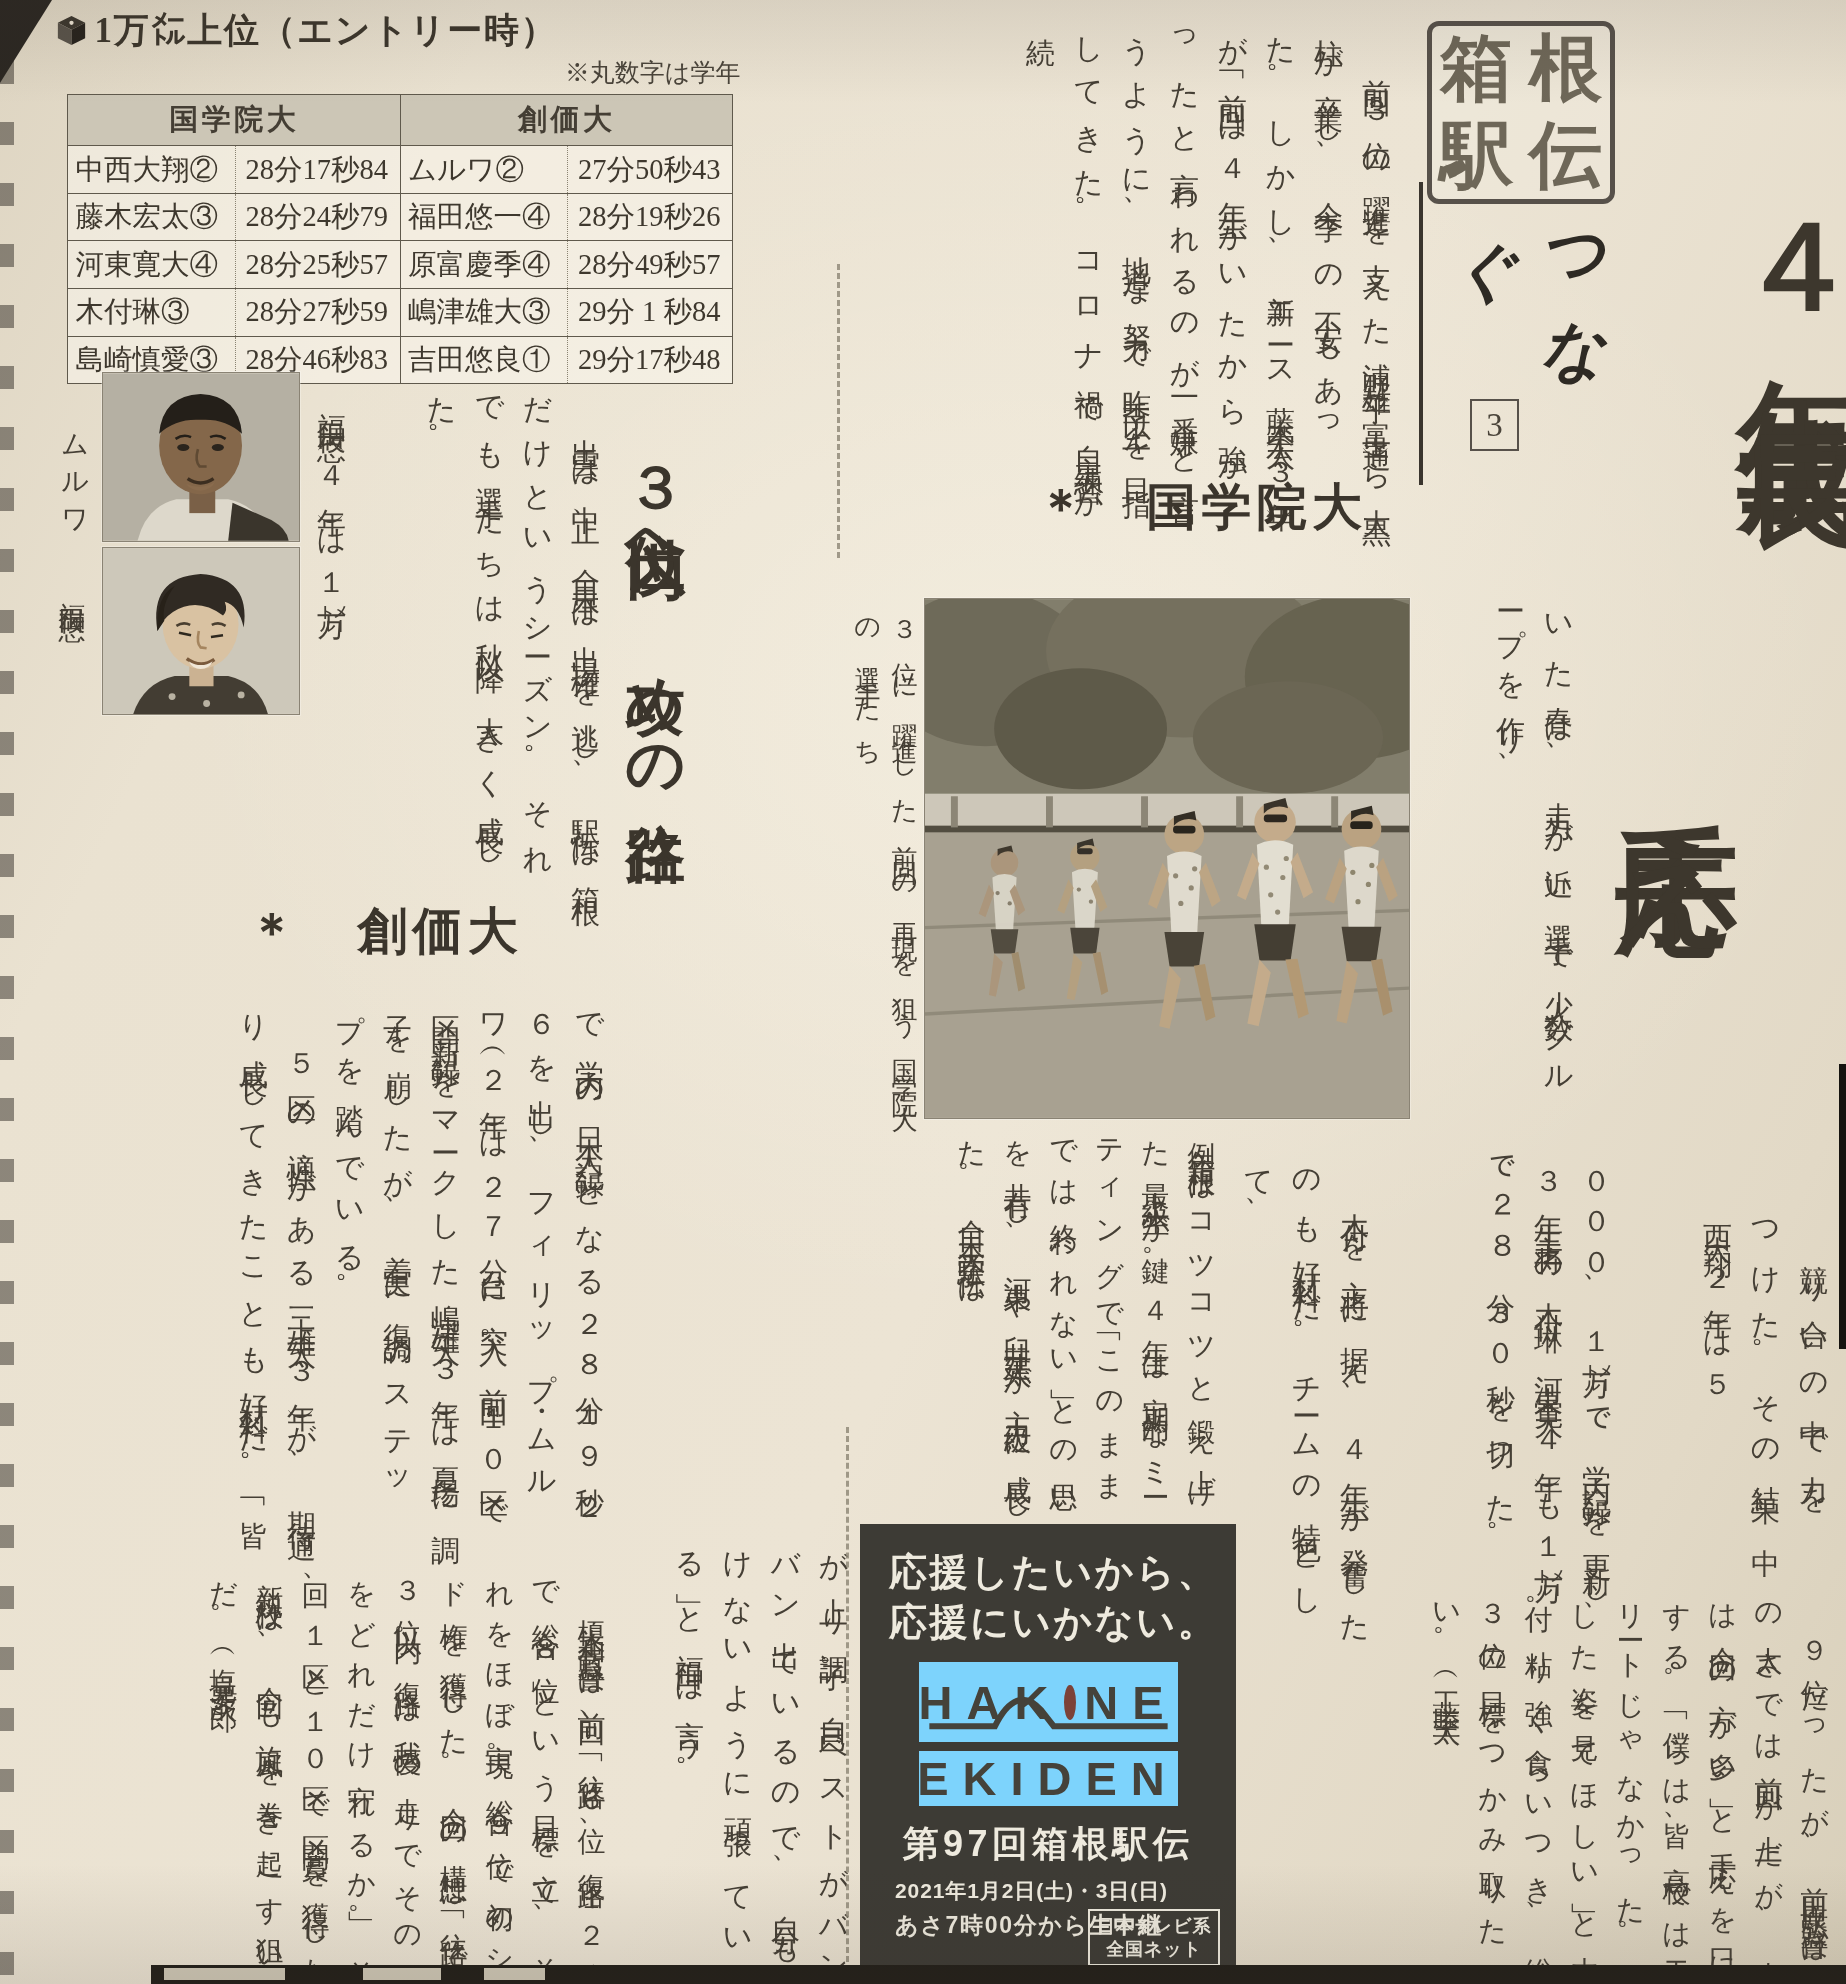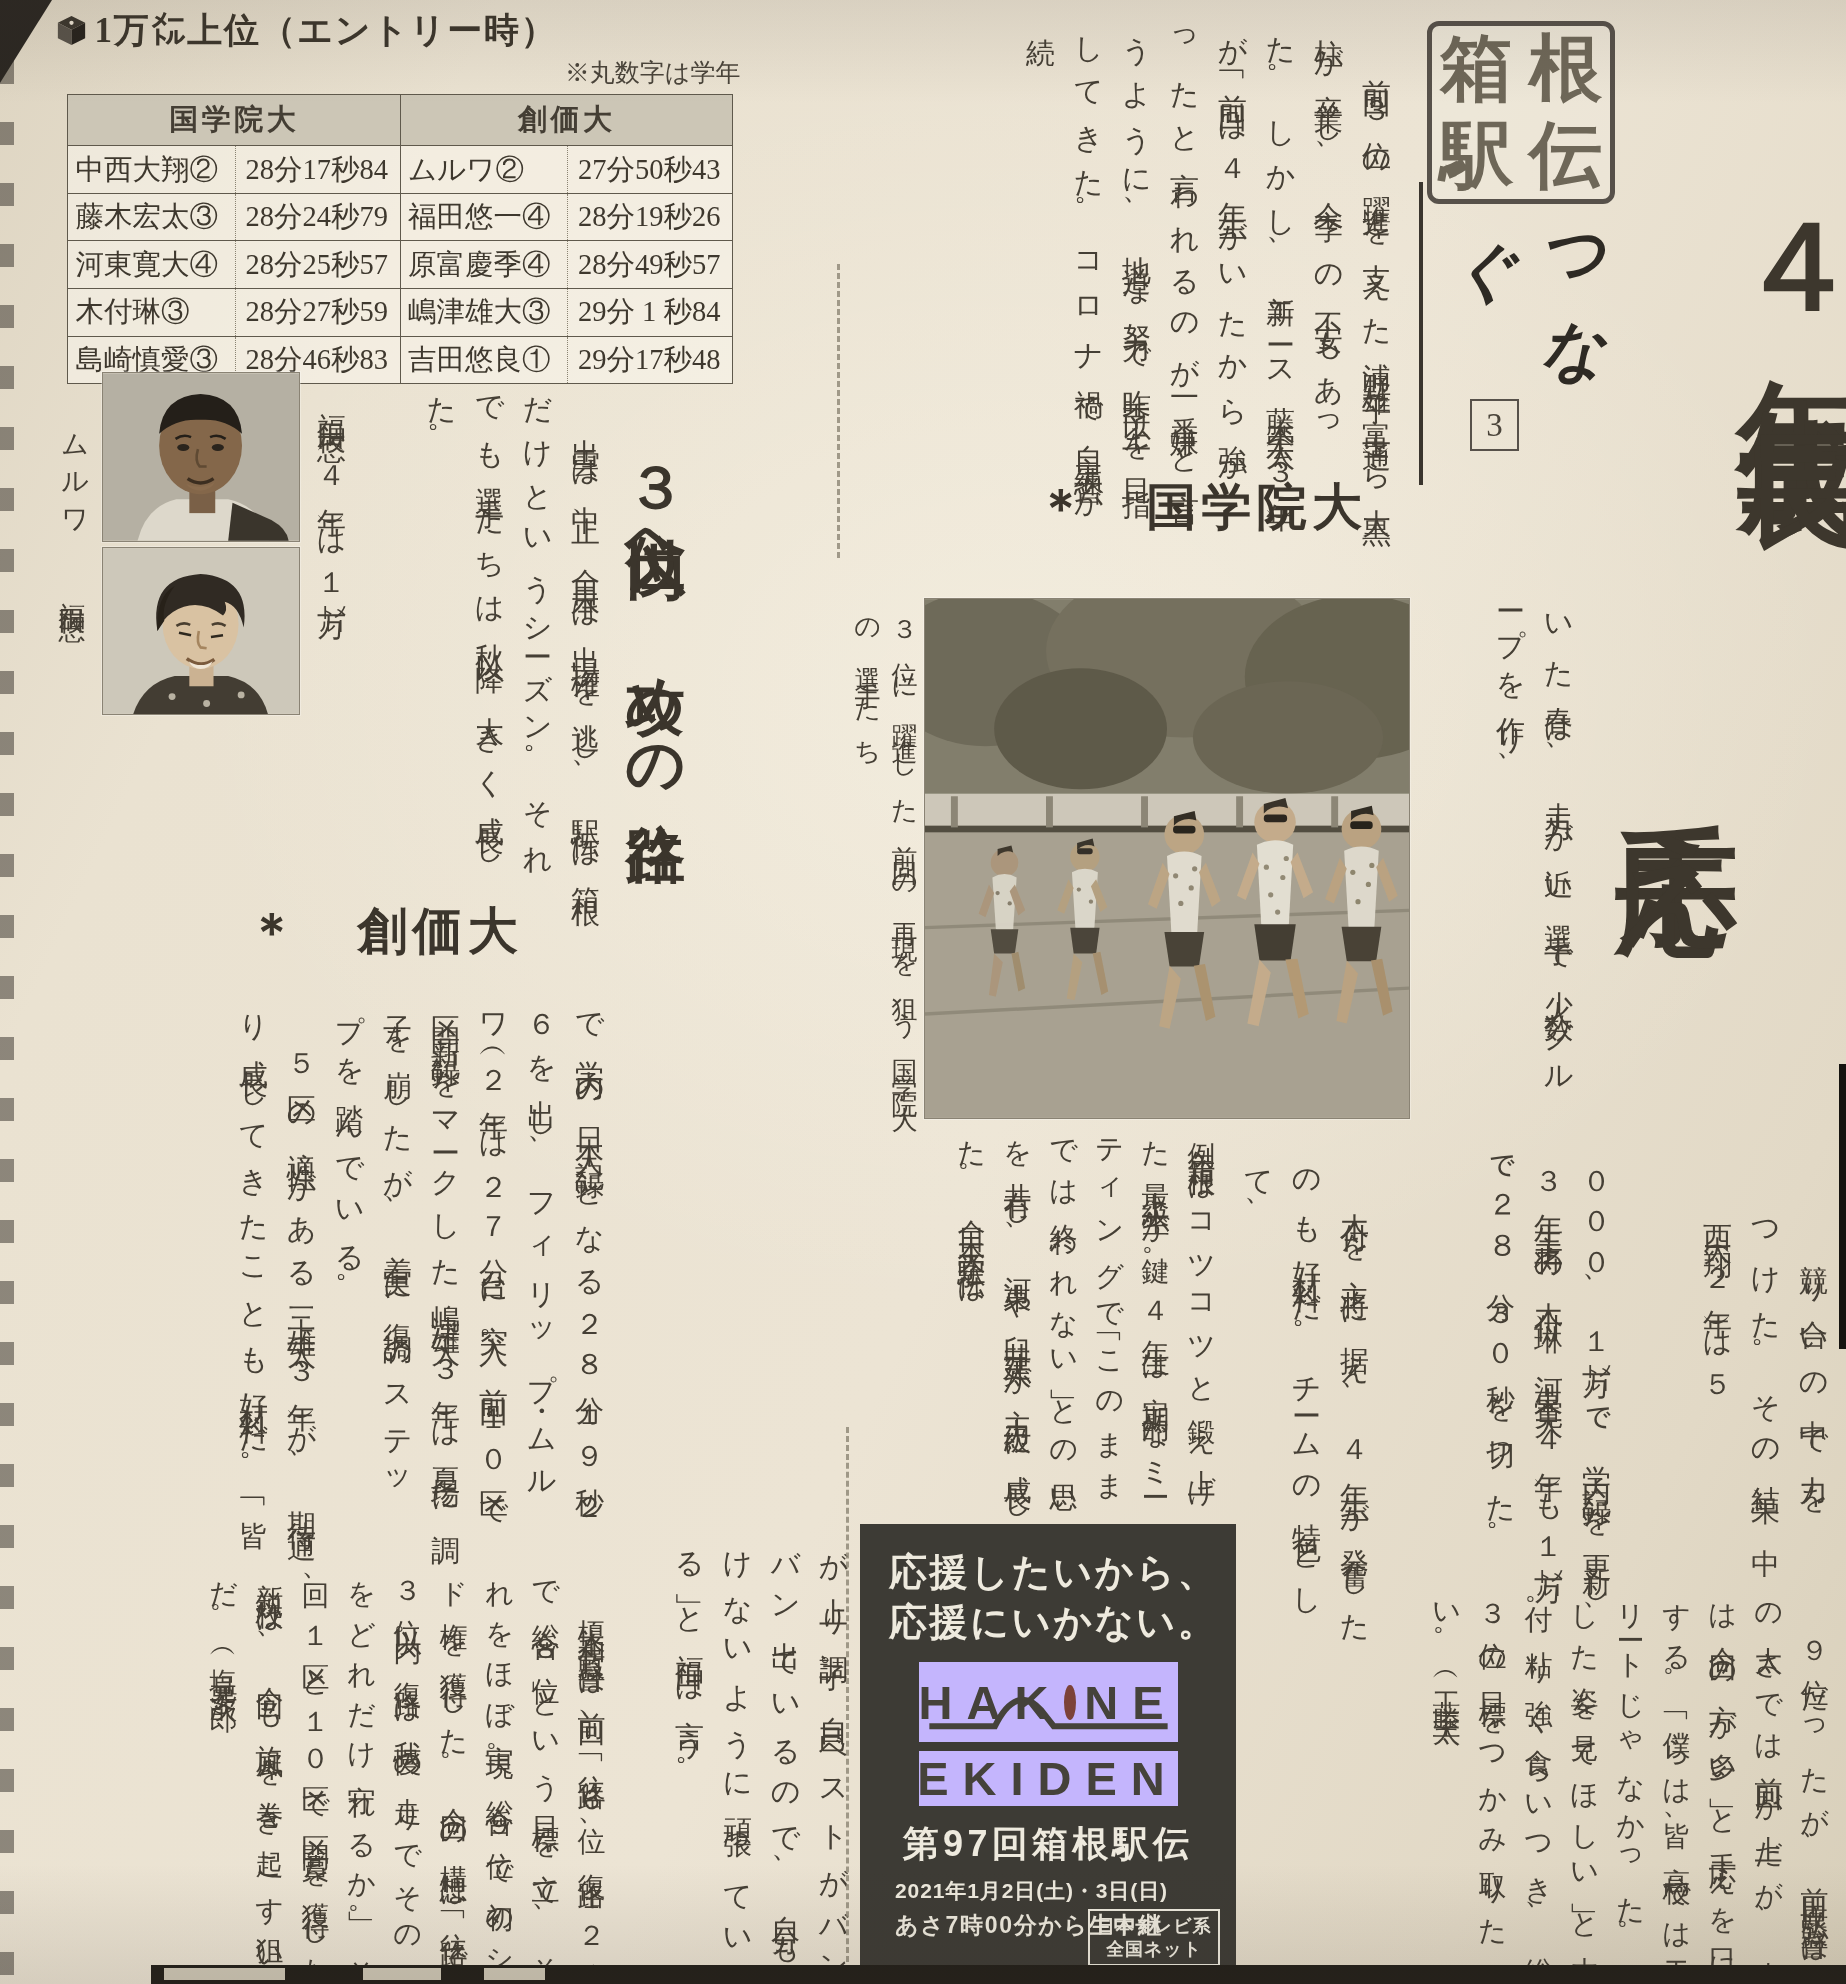--- a/index.html
+++ b/index.html
@@ -48,21 +48,21 @@
     background:repeating-linear-gradient(to bottom,#2f2a24 0 22.5px, rgba(0,0,0,0) 22.5px 61px);}
   #corner-tl{left:0;top:0;width:52px;height:83px;background:#2b2722;clip-path:polygon(0 0,100% 0,0 100%);}
   #bottom-strip{left:151px;top:1965px;width:1695px;height:20px;background:#221f19;}
   .bs-mark{position:absolute;top:1968px;height:12px;background:#cfc8b6;}
   #edge-right{left:1839px;top:1064px;width:7px;height:285px;background:#15130f;}
   #rule-small{left:1419px;top:182px;width:3.5px;height:303px;background:#3a352e;}
   
   #ad{left:860px;top:1524px;width:376px;height:456px;background:#3d3b35;color:#eeeade;
       font-family:"Liberation Sans", sans-serif;overflow:hidden;}
   .ad-copy{font-size:38px;font-weight:bold;letter-spacing:2.6px;margin:0 0 0 29px;line-height:50px;}
-  .ad-logobox{background:#c4b5fd;color:#45423a;width:259px;margin:0 auto;display:flex;align-items:center;justify-content:center;position:relative;}
+  .ad-logobox{background:#7dd3fc;color:#45423a;width:259px;margin:0 auto;display:flex;align-items:center;justify-content:center;position:relative;}
   #ad-logo-top{height:80px;margin-top:15.6px;}
   #ad-logo-bottom{height:55px;margin-top:8.6px;}
   .ad-letters{font-size:47px;font-weight:bold;letter-spacing:14px;z-index:2;}
   #sun-icon{display:inline-block;width:35px;height:35px;border-radius:50%;background:#7c4238;margin:0 8.6px -1.7px 1.7px;}
   #ad-title{font-size:36px;font-weight:bold;text-align:center;letter-spacing:4.3px;margin-top:14px;}
   #ad-date{font-size:21px;font-weight:bold;margin:8.6px 0 0 35px;letter-spacing:0.9px;}
   #ad-time{font-size:23px;font-weight:bold;margin:5.2px 0 0 35px;letter-spacing:1.7px;}
   #ad-network{position:absolute;right:15.6px;bottom:14px;border:2.6px solid #eeeade;padding:3.5px 7px;text-align:center;}
   #ad-network div{font-size:18px;font-weight:bold;line-height:23px;letter-spacing:0.9px;}
 </style>

